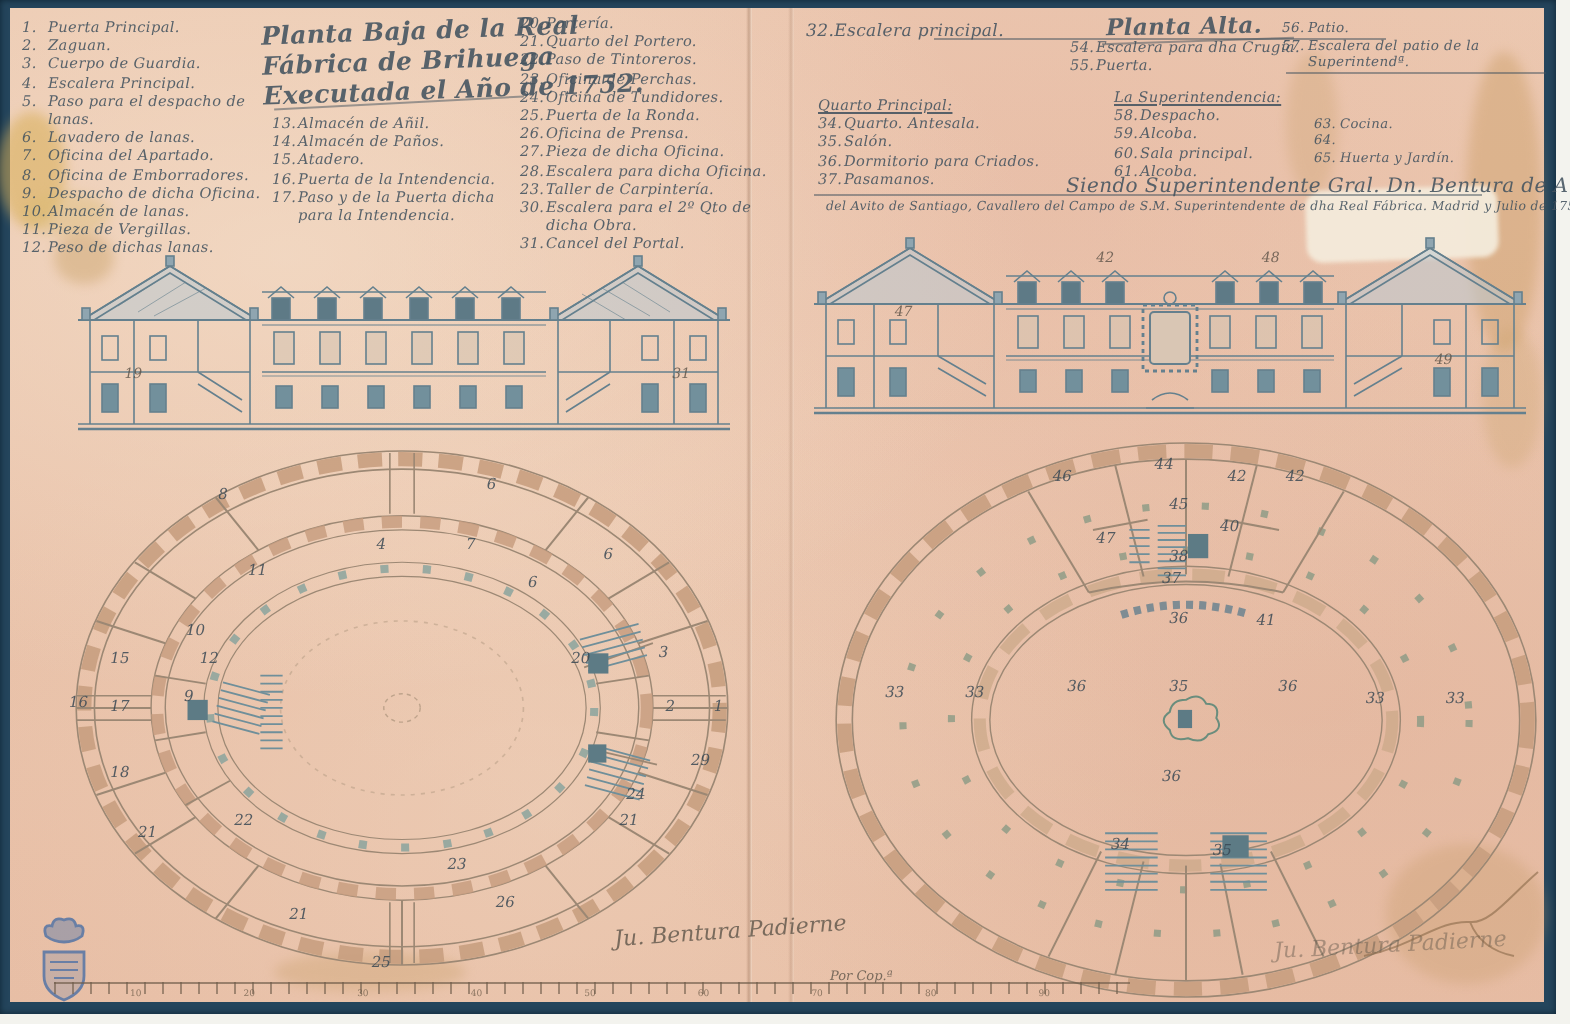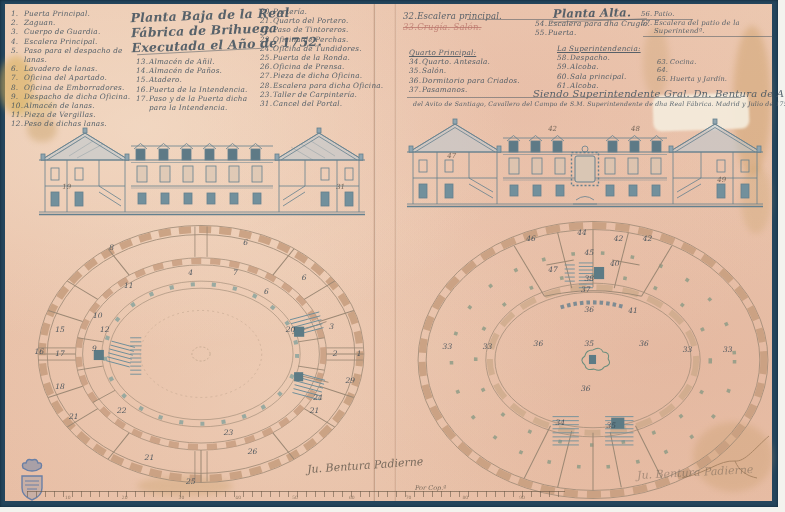--- a/index.html
+++ b/index.html
@@ -189,34 +189,34 @@
         </div>
           <div class="row">
           <span class="num">28.</span>
           <span class="txt">Escalera para dicha Oficina.</span>
         </div>
           <div class="row">
           <span class="num">23.</span>
           <span class="txt">Taller de Carpintería.</span>
         </div>
           <div class="row">
+          <span class="num">30.</span>
+          <span class="txt">Escalera para el 2º Qto de dicha Obra.</span>
+        </div>
+          <div class="row">
           <span class="num">31.</span>
           <span class="txt">Cancel del Portal.</span>
         </div>
         </div>
     </div>
 
     <div class="leg ink hand" style="left:398px;top:7px;width:160px;font-size:8.5px;">
       <div class="row">
         <span class="num">32.</span>
         <span class="txt">Escalera principal.</span>
-      </div>
-      <div class="row struck">
-        <span class="num">33.</span>
-        <span class="txt">Crugía. Salón.</span>
       </div>
     </div>
     <div class="rule" style="left:462px;top:15px;width:226px;"></div>
 
     <div class="leg ink hand" style="left:404px;top:44px;width:140px;">
       <div class="hdr">Quarto Principal:</div>
       <div>
           <div class="row">
           <span class="num">34.</span>
           <span class="txt">Quarto. Antesala.</span>

